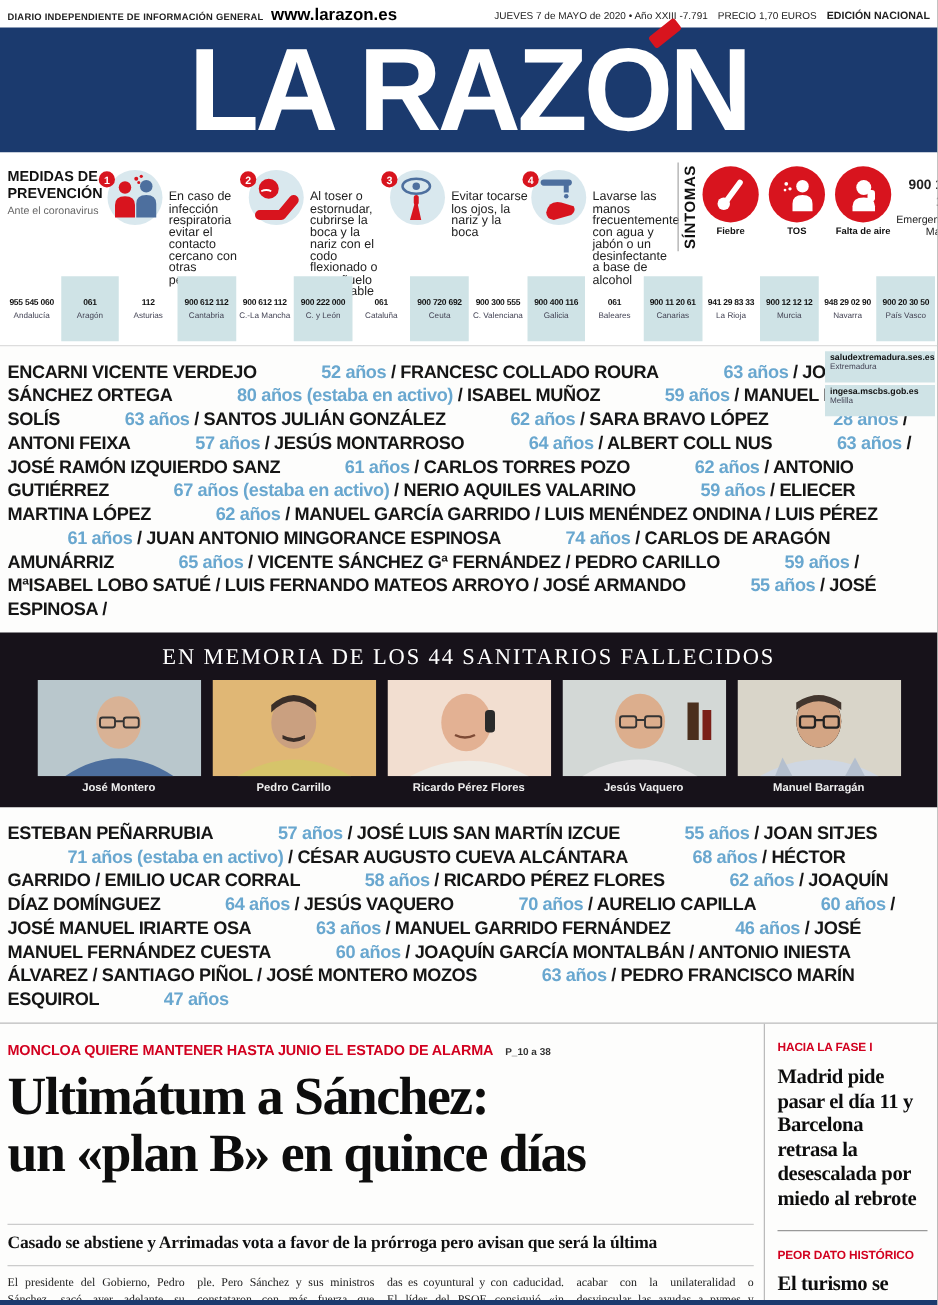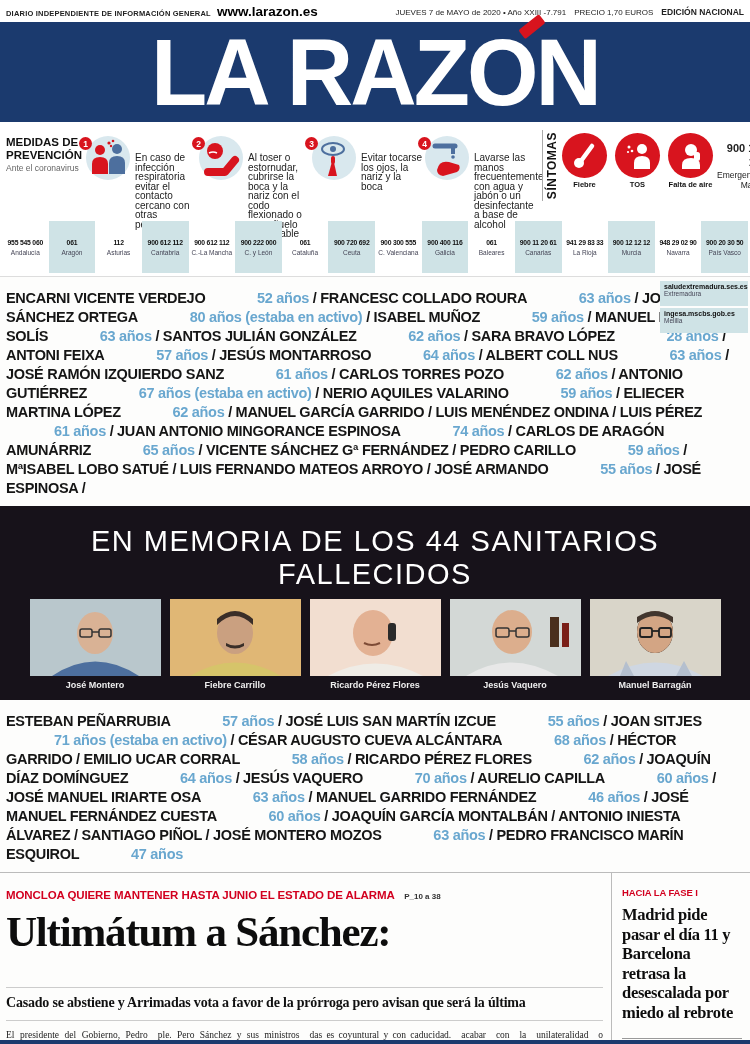--- a/index.html
+++ b/index.html
@@ -44,21 +44,21 @@
   .web-cell{flex:1;background:#cfe3e6;padding:2px 4px;box-sizing:border-box;}
   .web-url{font-size:7px;font-weight:bold;white-space:nowrap;}
   .web-region{font-size:6.5px;color:#445;}
   
   .victims{padding:12px 6px 8px;font-weight:bold;font-size:14.5px;line-height:19px;letter-spacing:-.3px;color:#151515;background:#fdfdfc;}
   .victims-1{min-height:168px;border-top:1px solid #ddd;box-sizing:border-box;}
   .victims-2{min-height:128px;box-sizing:border-box;}
   .v-age{color:#69a7cf;padding-left:48px;}
   
   .memoria{background:#17121a;color:#fff;padding:7px 10px 10px;min-height:140px;box-sizing:border-box;}
-  .memoria-title{font-family:Liberation Sans, sans-serif;font-size:29px;text-align:center;letter-spacing:1.5px;margin:12px 0 8px;font-weight:normal;}
+  .memoria-title{font-family:Liberation Serif, serif;font-size:18px;text-align:center;letter-spacing:1.5px;margin:2px 0 8px;font-weight:normal;}
   .photos{display:flex;gap:9px;justify-content:center;}
   .photos figure{margin:0;width:131px;}
   .photo{width:131px;height:77px;display:block;}
   .photos figcaption{font-size:9px;font-weight:bold;text-align:center;margin-top:4px;color:#eee;}
   
   .mainarea{display:flex;border-top:1px solid #bbb;height:322px;box-sizing:border-box;}
   .main-left{width:612px;box-sizing:border-box;padding:12px 8px 0 6px;border-right:1px solid #bbb;}
   .kicker{color:#d2001f;font-weight:bold;font-size:11.5px;letter-spacing:-.1px;}
   .pages-ref{color:#333;font-size:8px;font-weight:bold;margin-left:5px;}
   .headline{font-family:"Liberation Serif",serif;font-size:43px;line-height:46px;font-weight:bold;letter-spacing:-1.2px;margin:6px 0 10px;color:#0d0d0d;}
@@ -311,21 +311,21 @@
         <figcaption>José Montero</figcaption>
       </figure>
       <figure>
         <svg class="photo" viewBox="0 0 131 77">
             <rect width="131" height="77" fill="#e0b775"></rect>
             <path d="M20 77 Q65 50 111 77 Z" fill="#d6c46a"></path>
             <ellipse cx="65" cy="34" rx="18" ry="21" fill="#caa080"></ellipse>
             <path d="M47 26 Q65 8 83 26 L83 20 Q65 4 47 20 Z" fill="#3a2e28"></path>
             <path d="M56 44 Q65 49 74 44 L74 47 Q65 52 56 47 Z" fill="#3a2e28"></path>
           </svg>
-        <figcaption>Fiebre Carrillo</figcaption>
+        <figcaption>Pedro Carrillo</figcaption>
       </figure>
       <figure>
         <svg class="photo" viewBox="0 0 131 77">
             <rect width="131" height="77" fill="#f2ded0"></rect>
             <path d="M18 77 Q65 52 113 77 Z" fill="#efece6"></path>
             <ellipse cx="63" cy="34" rx="20" ry="23" fill="#e3b193"></ellipse>
             <rect x="78" y="24" width="8" height="18" rx="3" fill="#2a2a2a"></rect>
             <path d="M54 44 Q62 48 70 44" stroke="#7d4a35" stroke-width="2" fill="none"></path>
           </svg>
         <figcaption>Ricardo Pérez Flores</figcaption>
@@ -364,20 +364,21 @@
   <div class="victims victims-2"><span class="v-name">ESTEBAN PEÑARRUBIA</span><span class="v-age"> 57 años</span><span class="v-sep"> / </span><span class="v-name">JOSÉ LUIS SAN MARTÍN IZCUE</span><span class="v-age"> 55 años</span><span class="v-sep"> / </span><span class="v-name">JOAN SITJES</span><span class="v-age"> 71 años (estaba en activo)</span><span class="v-sep"> / </span><span class="v-name">CÉSAR AUGUSTO CUEVA ALCÁNTARA</span><span class="v-age"> 68 años</span><span class="v-sep"> / </span><span class="v-name">HÉCTOR GARRIDO</span><span class="v-sep"> / </span><span class="v-name">EMILIO UCAR CORRAL</span><span class="v-age"> 58 años</span><span class="v-sep"> / </span><span class="v-name">RICARDO PÉREZ FLORES</span><span class="v-age"> 62 años</span><span class="v-sep"> / </span><span class="v-name">JOAQUÍN DÍAZ DOMÍNGUEZ</span><span class="v-age"> 64 años</span><span class="v-sep"> / </span><span class="v-name">JESÚS VAQUERO</span><span class="v-age"> 70 años</span><span class="v-sep"> / </span><span class="v-name">AURELIO CAPILLA</span><span class="v-age"> 60 años</span><span class="v-sep"> / </span><span class="v-name">JOSÉ MANUEL IRIARTE OSA</span><span class="v-age"> 63 años</span><span class="v-sep"> / </span><span class="v-name">MANUEL GARRIDO FERNÁNDEZ</span><span class="v-age"> 46 años</span><span class="v-sep"> / </span><span class="v-name">JOSÉ MANUEL FERNÁNDEZ CUESTA</span><span class="v-age"> 60 años</span><span class="v-sep"> / </span><span class="v-name">JOAQUÍN GARCÍA MONTALBÁN</span><span class="v-sep"> / </span><span class="v-name">ANTONIO INIESTA ÁLVAREZ</span><span class="v-sep"> / </span><span class="v-name">SANTIAGO PIÑOL</span><span class="v-sep"> / </span><span class="v-name">JOSÉ MONTERO MOZOS</span><span class="v-age"> 63 años</span><span class="v-sep"> / </span><span class="v-name">PEDRO FRANCISCO MARÍN ESQUIROL</span><span class="v-age"> 47 años</span></div>
 
   <div class="mainarea">
     <div class="main-left">
       <div>
         <span class="kicker">MONCLOA QUIERE MANTENER HASTA JUNIO EL ESTADO DE ALARMA</span>
         <span class="pages-ref">P_10 a 38</span>
       </div>
       <div class="headline">
         <div>Ultimátum a Sánchez:</div>
+        <div>un «plan B» en quince días</div>
       </div>
       <div class="subhead">Casado se abstiene y Arrimadas vota a favor de la prórroga pero avisan que será la última</div>
       <div class="body-cols">
         <p>El presidente del Gobierno, Pedro Sánchez, sacó ayer adelante su última prórroga del estado de alarma con promesas de rectificaciones que habrá que ver si cum-</p>
         <p>ple. Pero Sánchez y sus ministros constataron con más fuerza que nunca la fragilidad de sus apoyos. Hasta el respaldo que le ofreció a modo de salvavidas Inés Arrima-</p>
         <p>das es coyuntural y con caducidad. El líder del PSOE consiguió «in extremis» el apoyo de Cs, PNV y Coalición Canaria. Pero sus promesas –la declaración de luto,</p>
         <p>acabar con la unilateralidad o desvincular las ayudas a pymes y autónomos y los ERTE de la alarma–, tienen un plazo de caducidad muy corto, quince días.</p>
       </div>
       <div class="bottom-story">Bruselas confirma la «pandemia» económica: España caerá un 9,4% este año</div>
     </div>

